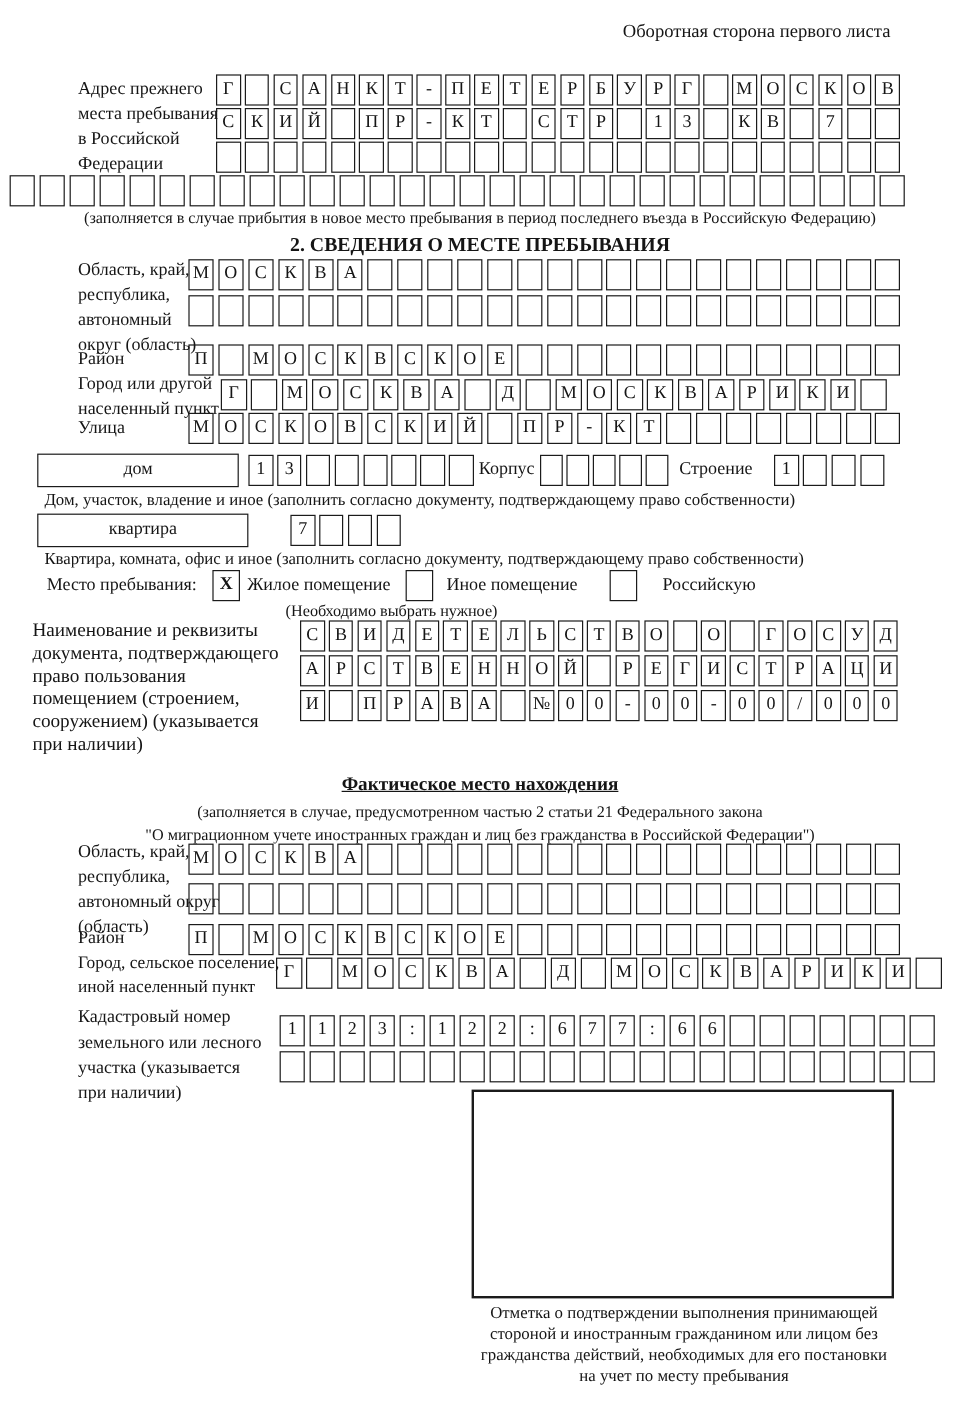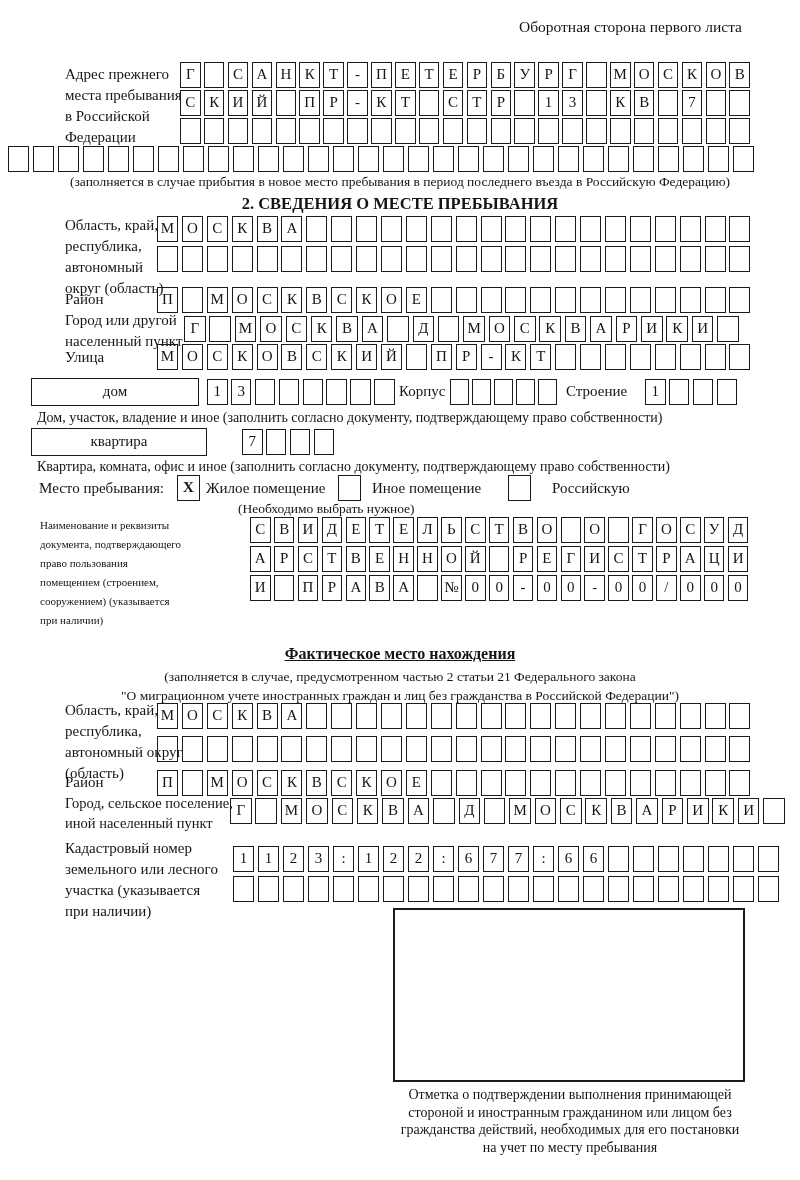--- a/index.html
+++ b/index.html
@@ -330,21 +330,21 @@
 
   <div class="abs lbl" style="left:39px; top:478px;">Место пребывания:</div>
   <div class="abs cb" style="left:177px; top:475px;">X</div>
   <div class="abs lbl" style="left:206px; top:478px;">Жилое помещение</div>
   <div class="abs cb" style="left:338px; top:475px;"></div>
   <div class="abs lbl" style="left:372px; top:478px;">Иное помещение</div>
   <div class="abs cb" style="left:508px; top:475px;"></div>
   <div class="abs lbl" style="left:552px; top:478px;">Российскую</div>
   <div class="abs sm" style="left:238px; top:501px;">(Необходимо выбрать нужное)</div>
 
-  <div class="abs ml" style="left:40px; top:516px; width:215px; font-size:11px; line-height:19px;">Наименование и реквизиты
+  <div class="abs ml" style="left:27px; top:516px; width:215px; font-size:16px; line-height:19px;">Наименование и реквизиты
 документа, подтверждающего
 право пользования
 помещением (строением,
 сооружением) (указывается
 при наличии)</div>
   <div class="abs cells" style="left:250px; top:517px;">
       <span class="c">С</span>
       <span class="c">В</span>
       <span class="c">И</span>
       <span class="c">Д</span>

